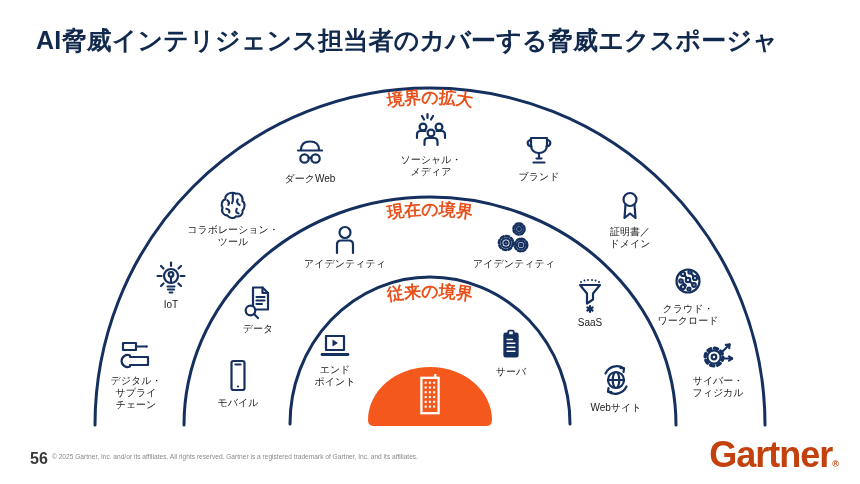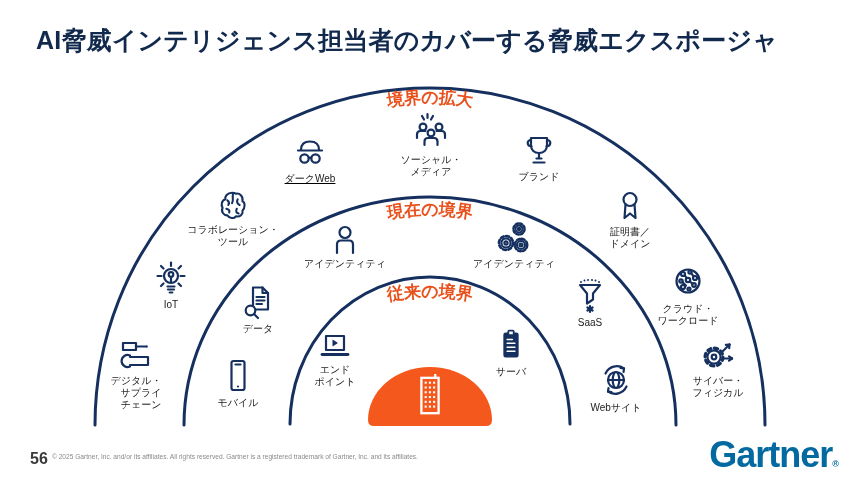--- a/index.html
+++ b/index.html
@@ -12,21 +12,21 @@
               color:#E8511C;white-space:nowrap;}
   .item{position:absolute;display:flex;flex-direction:column;align-items:center;text-align:center;}
   .item .label{font-size:10px;color:#1a1a1a;line-height:1.22;white-space:pre-line;margin-top:2px;font-weight:500;}
   .icon svg{display:block;}
   .ic{stroke:#15305F;fill:none;stroke-width:2.2;stroke-linecap:round;stroke-linejoin:round;}
   .icf{fill:#15305F;stroke:none;}
   .wl{stroke:#ffffff;fill:none;stroke-width:1.7;stroke-linecap:round;}
   .footer-num{position:absolute;left:30px;top:450px;font-size:16px;font-weight:bold;color:#3a3a3a;}
   .footer-copy{position:absolute;left:52px;top:453px;font-size:10px;color:#8a8a8a;
                transform:scale(.66);transform-origin:left top;white-space:nowrap;}
-  .logo{position:absolute;right:22px;top:434px;font-size:36px;font-weight:bold;color:#0369a1;
+  .logo{position:absolute;right:22px;top:434px;font-size:36px;font-weight:bold;color:#c2410c;
         letter-spacing:-1px;}
   .logo .mark{font-size:9px;vertical-align:baseline;}
 </style>
 </head>
 <body>
 
 <div class="stage">
 
   <div class="title">AI脅威インテリジェンス担当者のカバーする脅威エクスポージャ</div>
 
@@ -63,21 +63,21 @@
           <rect x="18.8" y="33" width="2.2" height="2.2"></rect>
           <rect x="23.2" y="33" width="2.2" height="2.2"></rect>
       </g>
     </svg>
   </div>
 
   <div class="ring-label" style="left:330px;top:86px;"><span style="display: inline-block; transform: translateY(2.2px) rotate(-9deg);">境</span><span style="display: inline-block; transform: translateY(0.55px) rotate(-4.5deg);">界</span><span style="display: inline-block; transform: translateY(0px) rotate(0deg);">の</span><span style="display: inline-block; transform: translateY(0.55px) rotate(4.5deg);">拡</span><span style="display: inline-block; transform: translateY(2.2px) rotate(9deg);">大</span></div>
   <div class="ring-label" style="left:330px;top:198px;"><span style="display: inline-block; transform: translateY(2.2px) rotate(-9deg);">現</span><span style="display: inline-block; transform: translateY(0.55px) rotate(-4.5deg);">在</span><span style="display: inline-block; transform: translateY(0px) rotate(0deg);">の</span><span style="display: inline-block; transform: translateY(0.55px) rotate(4.5deg);">境</span><span style="display: inline-block; transform: translateY(2.2px) rotate(9deg);">界</span></div>
   <div class="ring-label" style="left:330px;top:280px;"><span style="display: inline-block; transform: translateY(2.2px) rotate(-9deg);">従</span><span style="display: inline-block; transform: translateY(0.55px) rotate(-4.5deg);">来</span><span style="display: inline-block; transform: translateY(0px) rotate(0deg);">の</span><span style="display: inline-block; transform: translateY(0.55px) rotate(4.5deg);">境</span><span style="display: inline-block; transform: translateY(2.2px) rotate(9deg);">界</span></div>
 
-  <div class="item" style="left:250px;top:137px;width:120px;text-decoration:underline;">
+  <div class="item" style="left:250px;top:137px;width:120px;">
     <span class="icon">
       <svg width="40" height="34" viewBox="0 0 40 34">
           <g class="ic">
         <path d="M11 13 Q11 4.5 20 4.5 Q29 4.5 29 13"></path>
             <path d="M8 13.5 H32"></path>
         <circle cx="14.5" cy="21.5" r="4.2"></circle>
             <circle cx="25.5" cy="21.5" r="4.2"></circle>
         <path d="M18.7 21.2 Q20 20.2 21.3 21.2"></path>
       </g>
         </svg>
@@ -193,21 +193,21 @@
             <path d="M23.3 12.4 L25.6 15.4"></path>
             <path d="M14.6 21.2 L17.9 24.6"></path>
             <path d="M22 20.5 L24.4 22.8"></path>
       </g>
         </svg>
     </span>
     <div class="label">クラウド・
 ワークロード</div>
   </div>
 
-  <div class="item" style="left:76px;top:337px;width:120px;text-align:right;">
+  <div class="item" style="left:76px;top:337px;width:120px;">
     <span class="icon">
       <svg width="42" height="36" viewBox="0 0 42 36">
           <g class="ic">
         <rect x="8" y="6" width="13" height="7"></rect>
             <path d="M21 9.5 H30"></path>
             <circle cx="31.5" cy="9.5" r="1.3" class="icf"></circle>
         <path d="M15 18.5 A6 6 0 1 0 15 29.5"></path>
         <path d="M15 20 H33 V28 H15"></path>
       </g>
         </svg>

